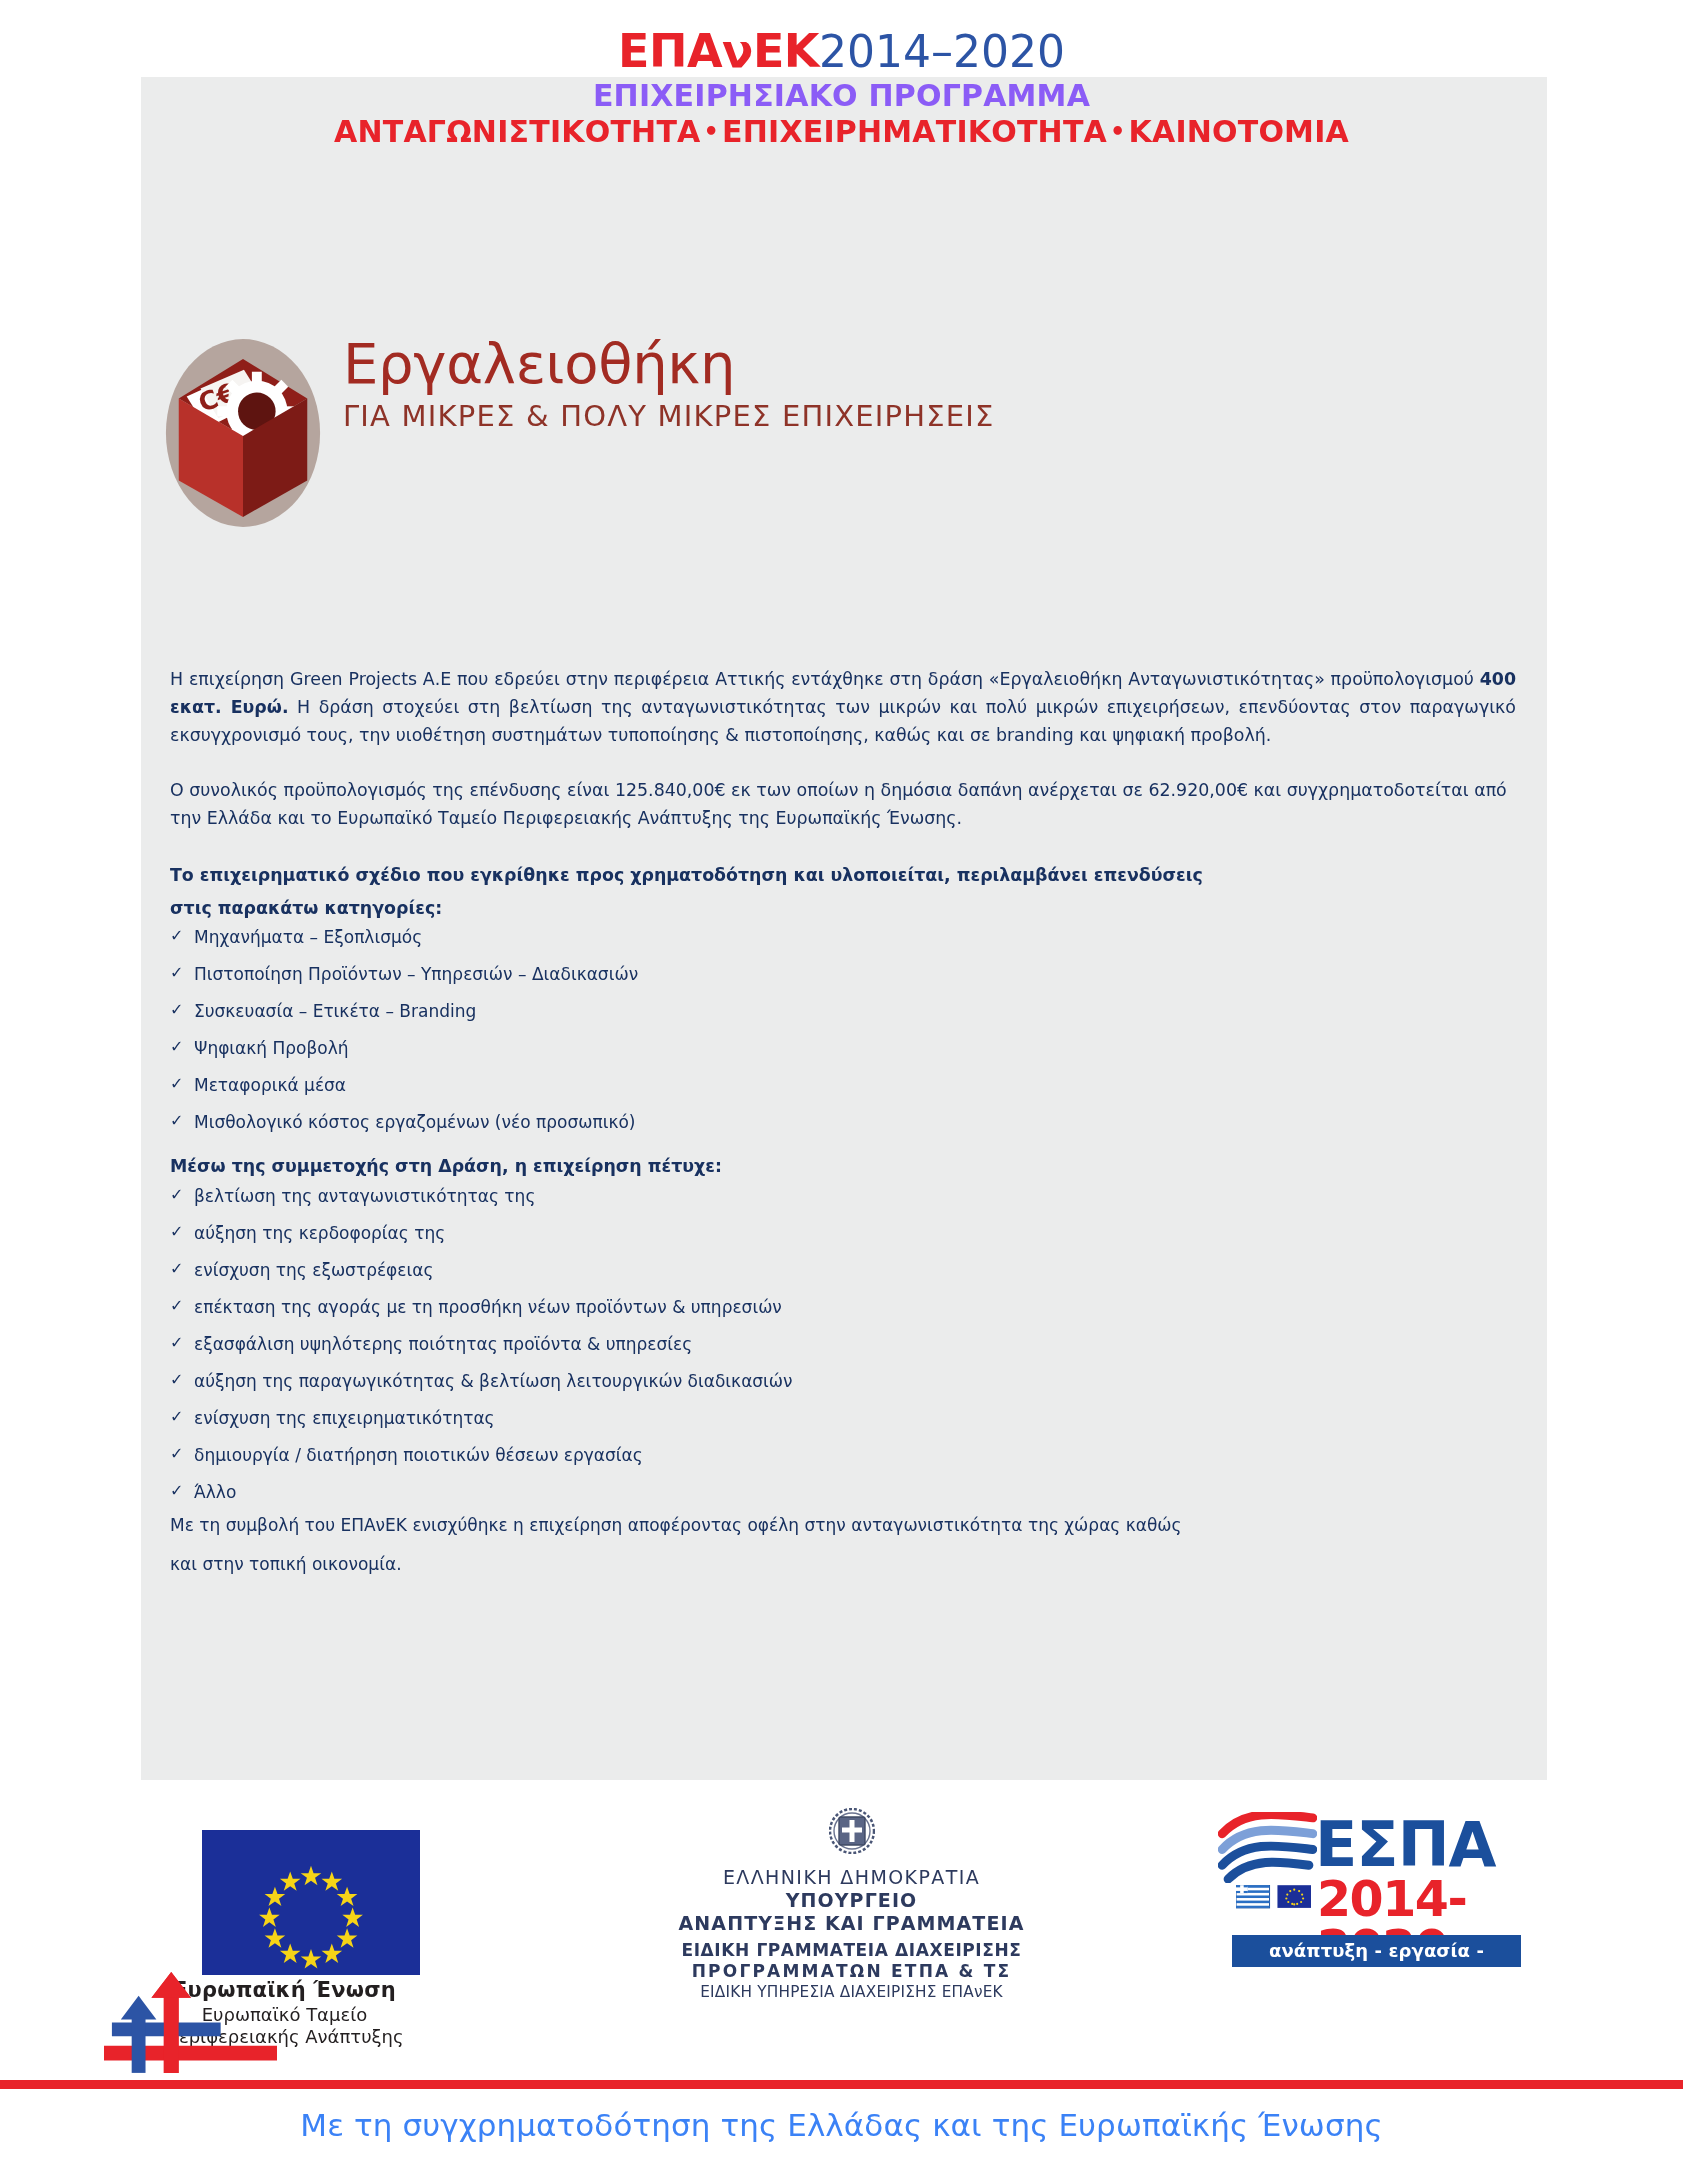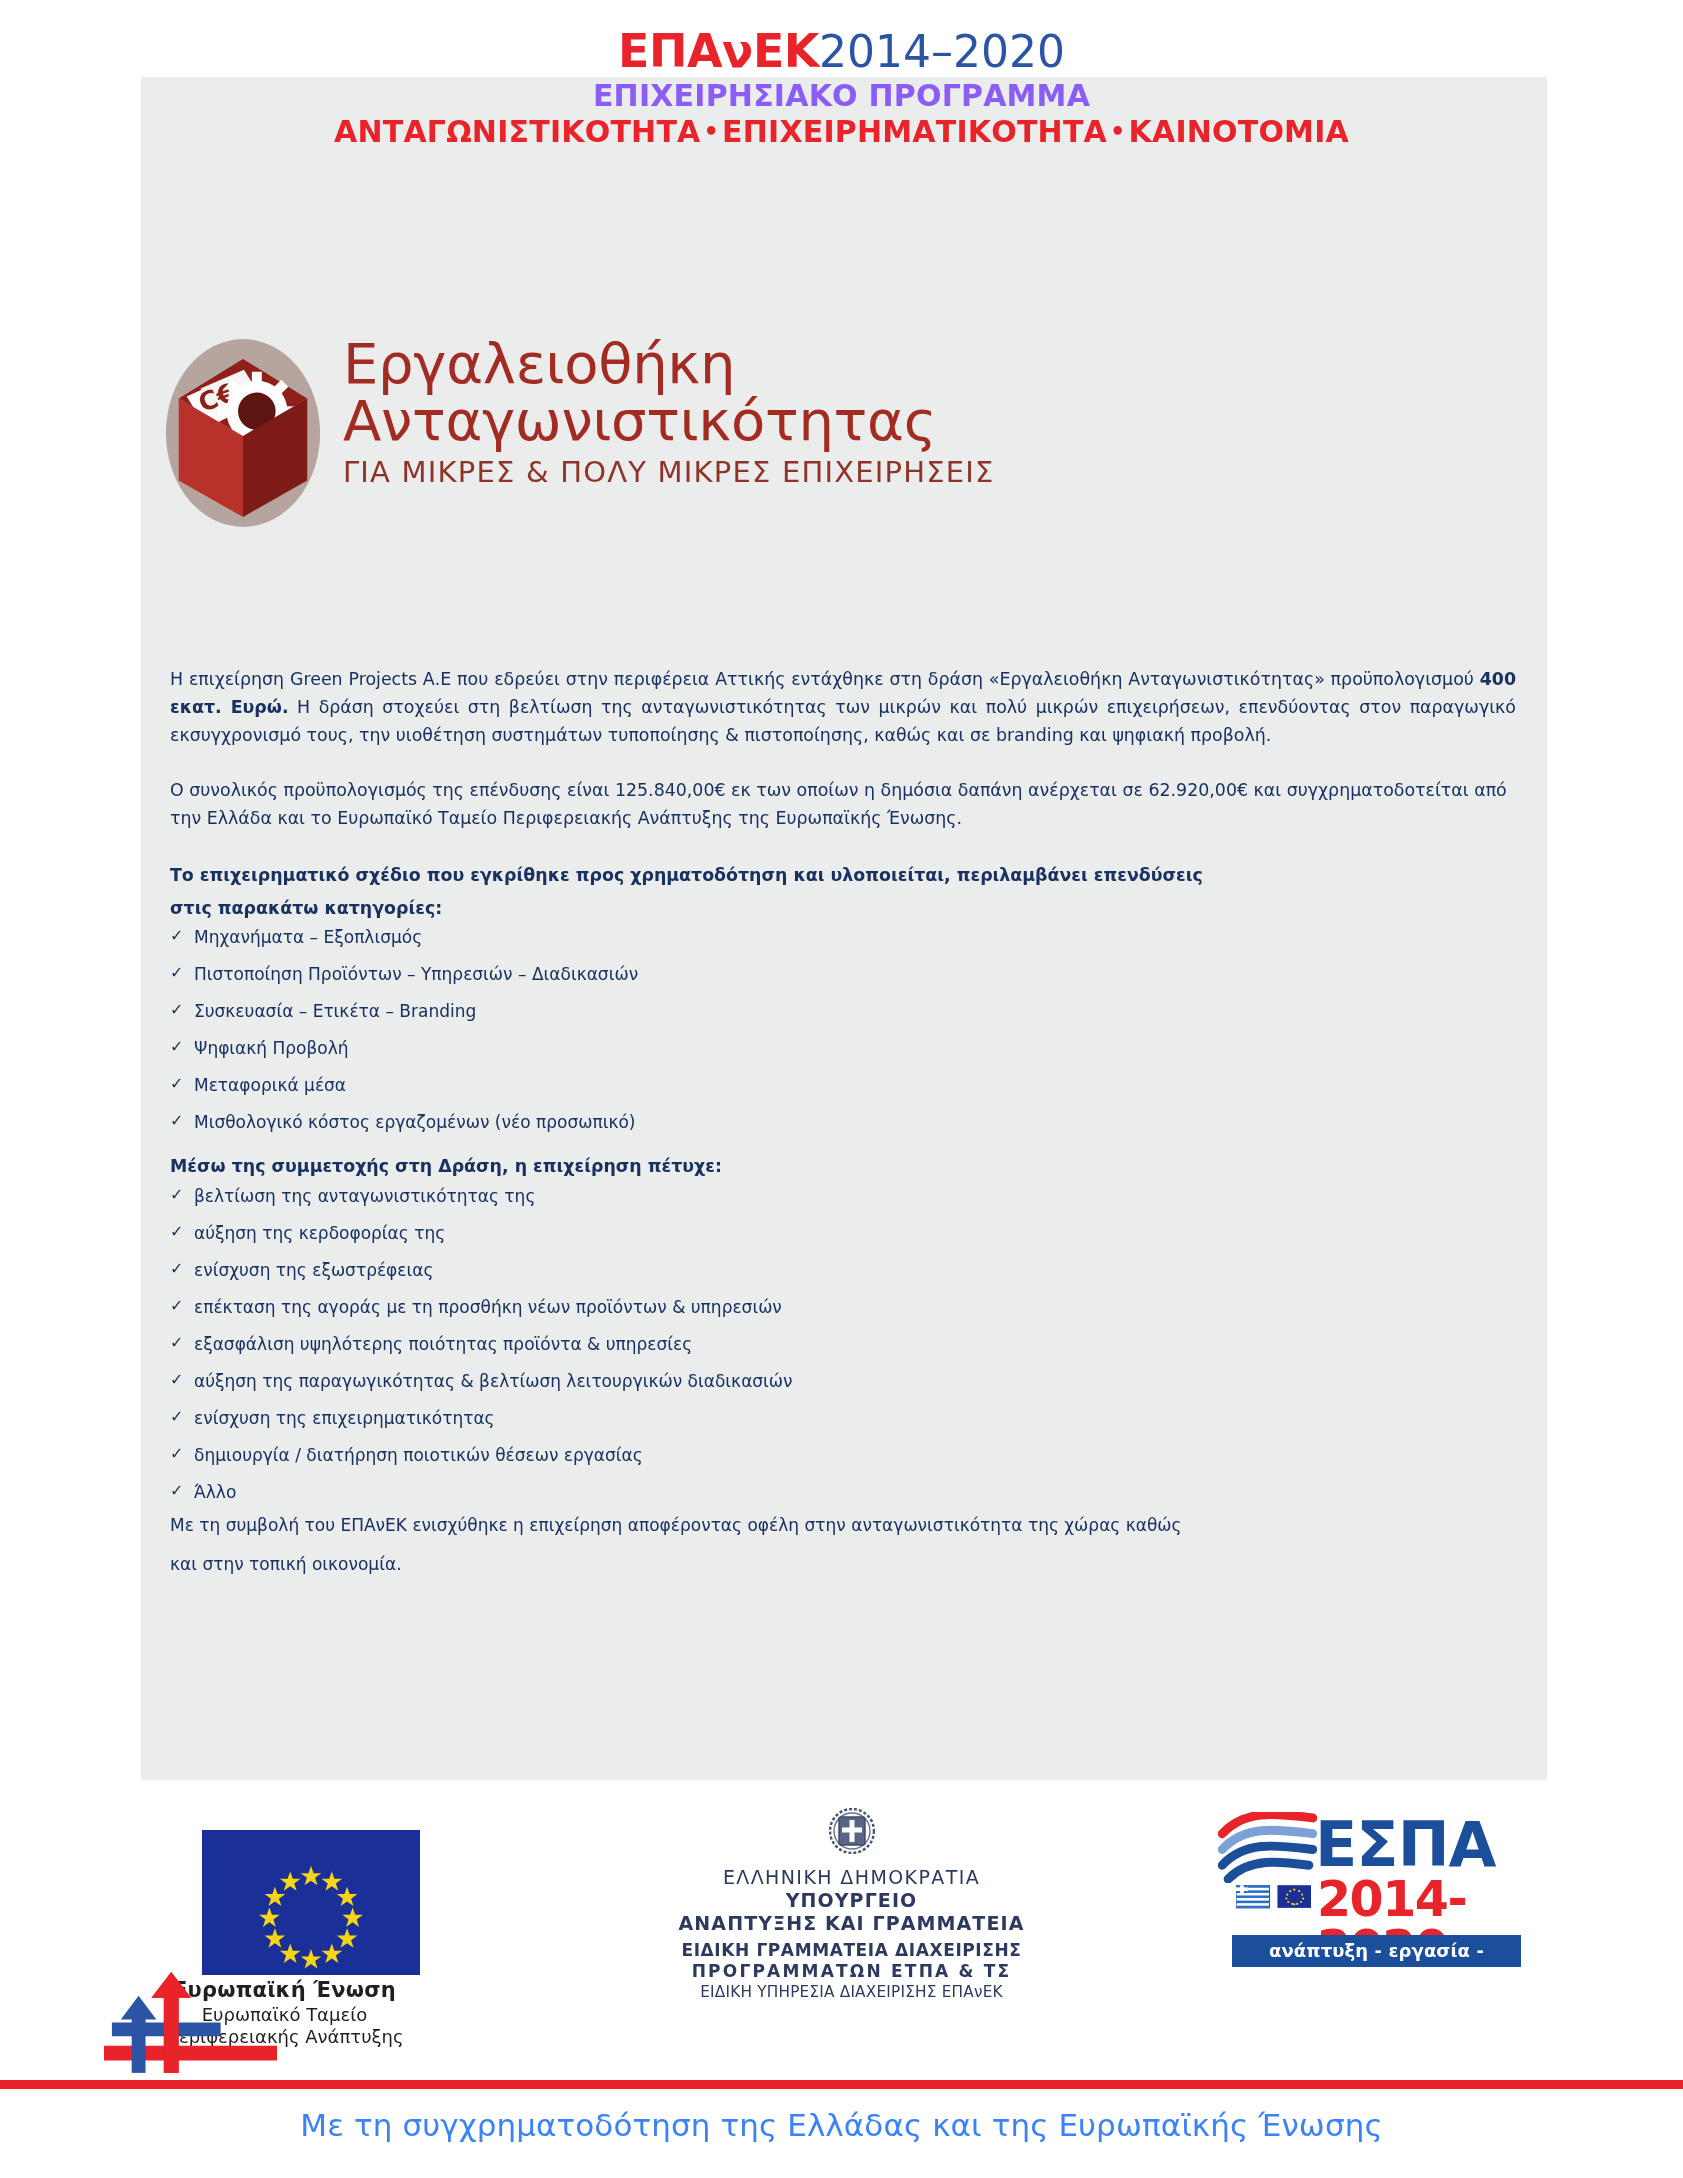--- a/index.html
+++ b/index.html
@@ -326,21 +326,20 @@
         </g>
         <circle cx="0" cy="0" r="19" fill="#5e1410"></circle>
       </g>
 
       <polygon points="20,62 85,100 85,182 20,145" fill="#b8312a"></polygon>
       <polygon points="85,100 150,62 150,145 85,182" fill="#7d1b16"></polygon>
     </svg>
   </div>
   <div class="toolkit-text">
     <div class="tk-l1">Εργαλειοθήκη</div>
-    <div class="tk-l2">Ανταγωνιστικότητας</div>
     <div class="tk-sub">ΓΙΑ ΜΙΚΡΕΣ &amp; ΠΟΛΥ ΜΙΚΡΕΣ ΕΠΙΧΕΙΡΗΣΕΙΣ</div>
   </div>
 </div>
 
 <div class="content">
 
   <p class="para"><span>Η επιχείρηση  Green Projects Α.Ε που εδρεύει στην περιφέρεια Αττικής εντάχθηκε στη δράση «Εργαλειοθήκη Ανταγωνιστικότητας» προϋπολογισμού </span><b>400 εκατ. Ευρώ.</b><span> Η δράση στοχεύει στη βελτίωση της ανταγωνιστικότητας των μικρών και πολύ μικρών επιχειρήσεων, επενδύοντας στον παραγωγικό εκσυγχρονισμό τους, την υιοθέτηση συστημάτων τυποποίησης &amp; πιστοποίησης, καθώς και σε branding και ψηφιακή προβολή.</span></p>
 
   <p class="para nj">Ο συνολικός προϋπολογισμός της επένδυσης είναι 125.840,00€ εκ των οποίων η δημόσια δαπάνη ανέρχεται σε 62.920,00€ και συγχρηματοδοτείται από την Ελλάδα και το Ευρωπαϊκό Ταμείο Περιφερειακής Ανάπτυξης της Ευρωπαϊκής Ένωσης.</p>
 

